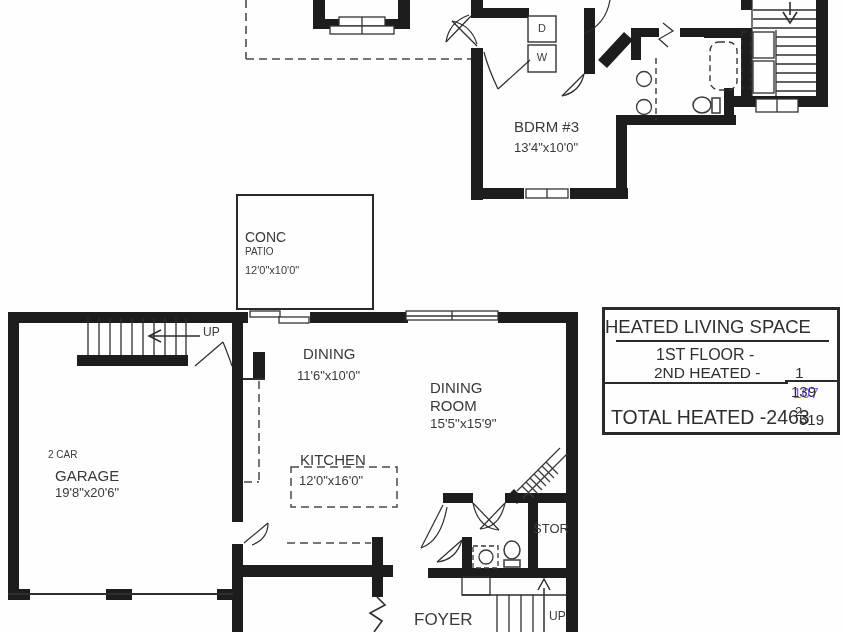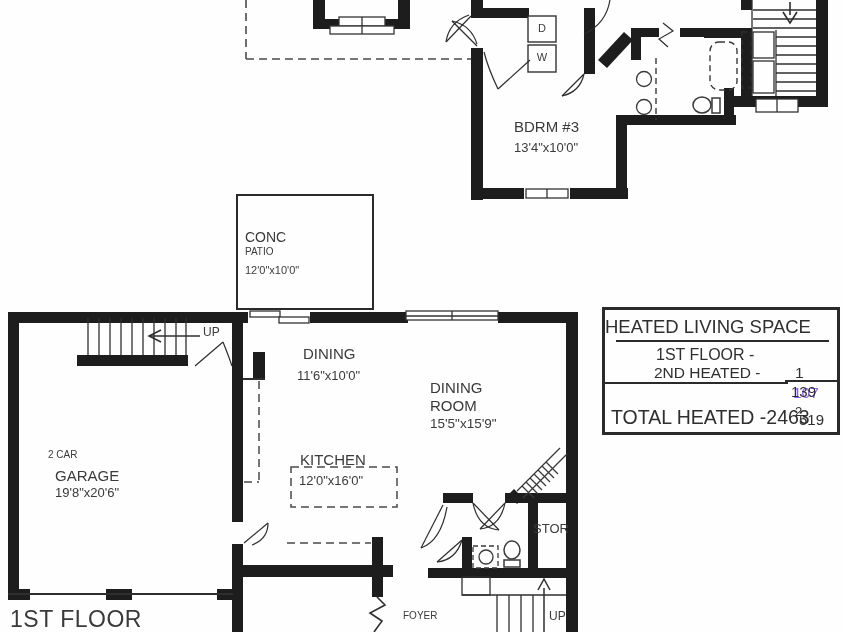--- a/index.html
+++ b/index.html
@@ -239,24 +239,23 @@
   <div class="lbl ctr" style="left:430px;top:416px;width:110px;font-size:13.5px;">15'5"x15'9"</div>
 
   <div class="lbl" style="left:300px;top:451px;font-size:15px;">KITCHEN</div>
   <div class="lbl" style="left:299px;top:474px;font-size:13px;">12'0"x16'0"</div>
 
   <div class="lbl ctr" style="left:48px;top:449px;width:130px;font-size:10px;">2 CAR</div>
   <div class="lbl ctr" style="left:55px;top:467px;width:130px;font-size:15px;">GARAGE</div>
   <div class="lbl ctr" style="left:55px;top:486px;width:130px;font-size:13px;">19'8"x20'6"</div>
 
   <div class="lbl" style="left:533px;top:522px;font-size:13px;">STOR</div>
-  <div class="lbl" style="left:403px;top:610px;font-size:10px;">FOYER</div>
+  <div class="lbl" style="left:414px;top:610px;font-size:17px;">FOYER</div>
   <div class="lbl" style="left:549px;top:610px;font-size:12px;">UP</div>
 
-  <div class="lbl" style="left:10px;top:606px;font-size:23px;letter-spacing:0.5px;">1ST FLOOR</div>
 
   <div class="legend">
     <div class="lbl ctr" style="left:0;top:6px;width:232px;font-size:18.5px;color:#2f2f2f;">HEATED LIVING SPACE</div>
     <div class="bar" style="left:11px;top:30px;width:213px;"></div>
 
     <div class="lbl" style="left:51px;top:36px;font-size:16px;color:#2f2f2f;">1ST FLOOR -</div>
     <div class="lbl" style="left:188px;top:36px;font-size:15.5px;color:#8b5cf6;margin-top:38px;">107</div>
     <div class="lbl" style="left:49px;top:54px;font-size:15.5px;color:#2f2f2f;">2ND HEATED -</div>
     <div class="lbl" style="left:190px;top:54px;font-size:15.5px;color:#2f2f2f;">1</div>
 

